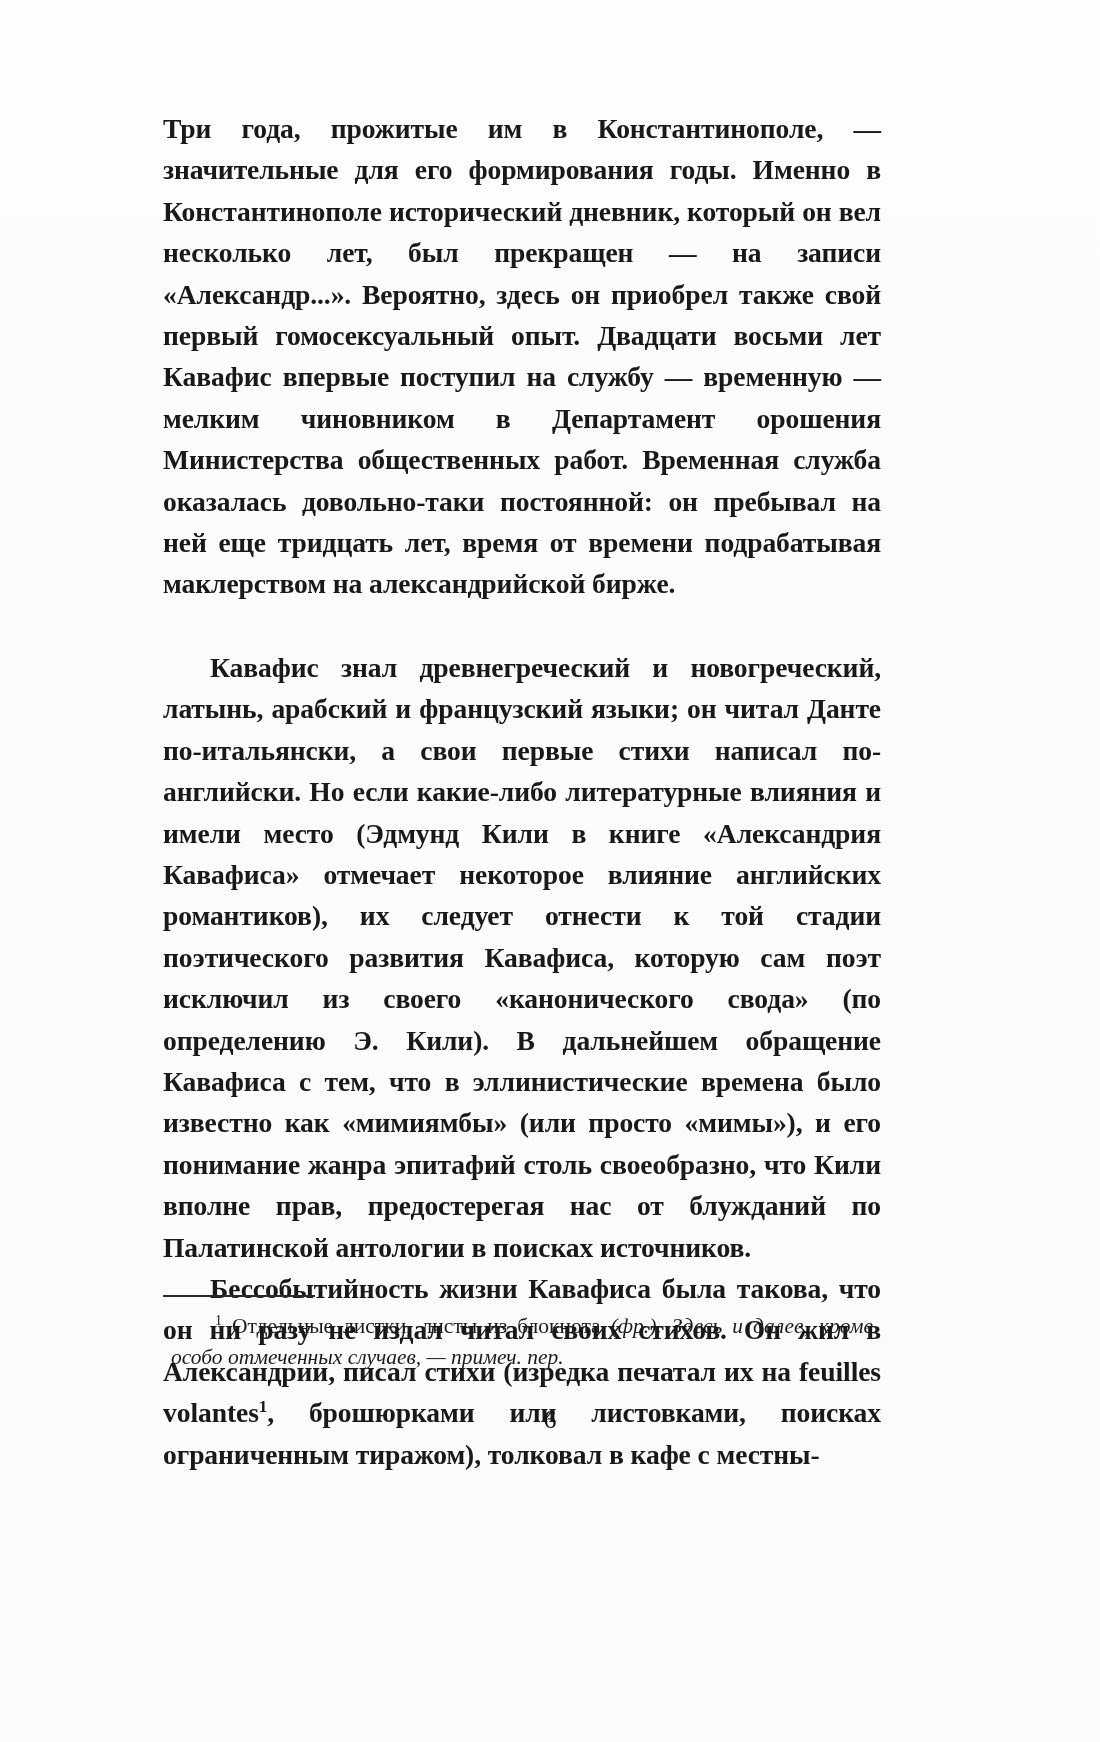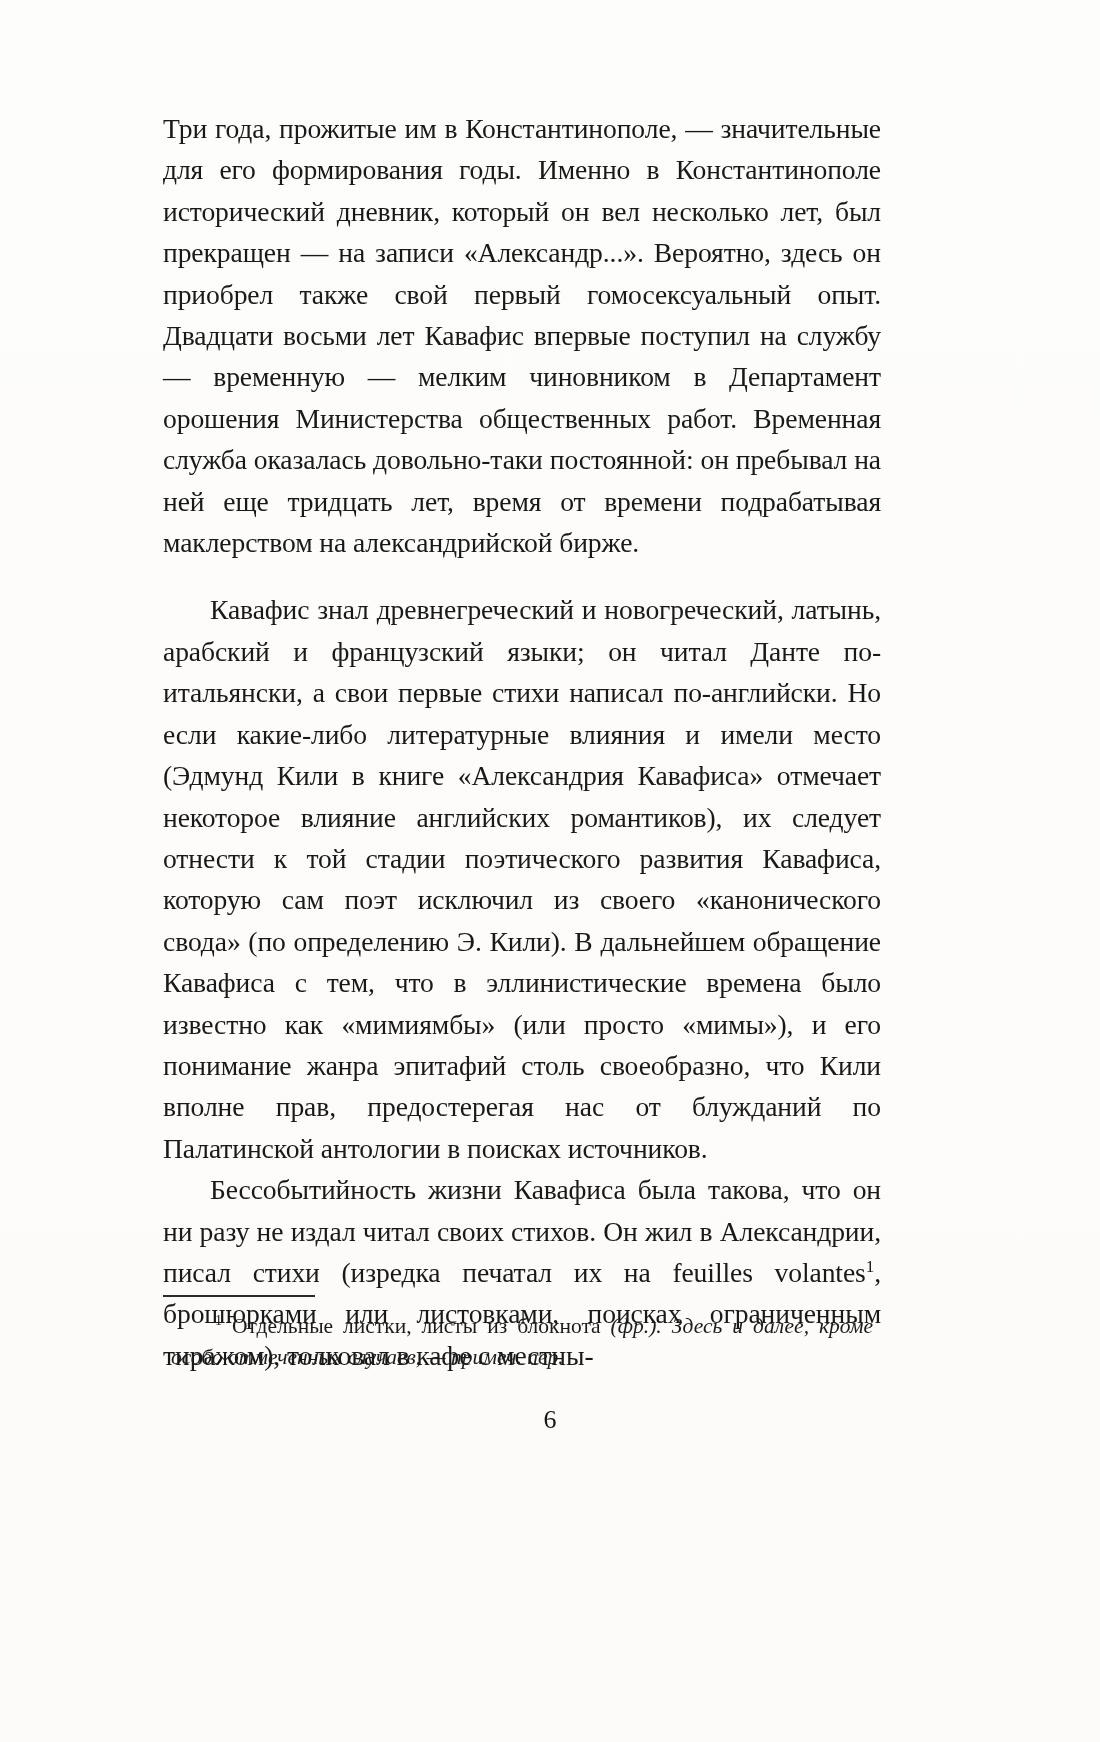--- a/index.html
+++ b/index.html
@@ -34,28 +34,29 @@
 
   p.body-par {
     margin: 0;
     text-align: justify;
     text-justify: inter-word;
     font-size: 27.6px;
     line-height: 41.4px;
     letter-spacing: -0.1px;
     color: #191919;
     hyphens: manual;
+    font-weight: bold;
   }
 
   p.body-par.indent {
     text-indent: 47px;
   }
 
   p.gap-before {
-    margin-top: 26px;
+    margin-top: 42px;
   }
 
   .footnote-block {
     position: absolute;
     left: 163px;
     top: 1295px;
     width: 718px;
   }
 
   .footnote-rule {

